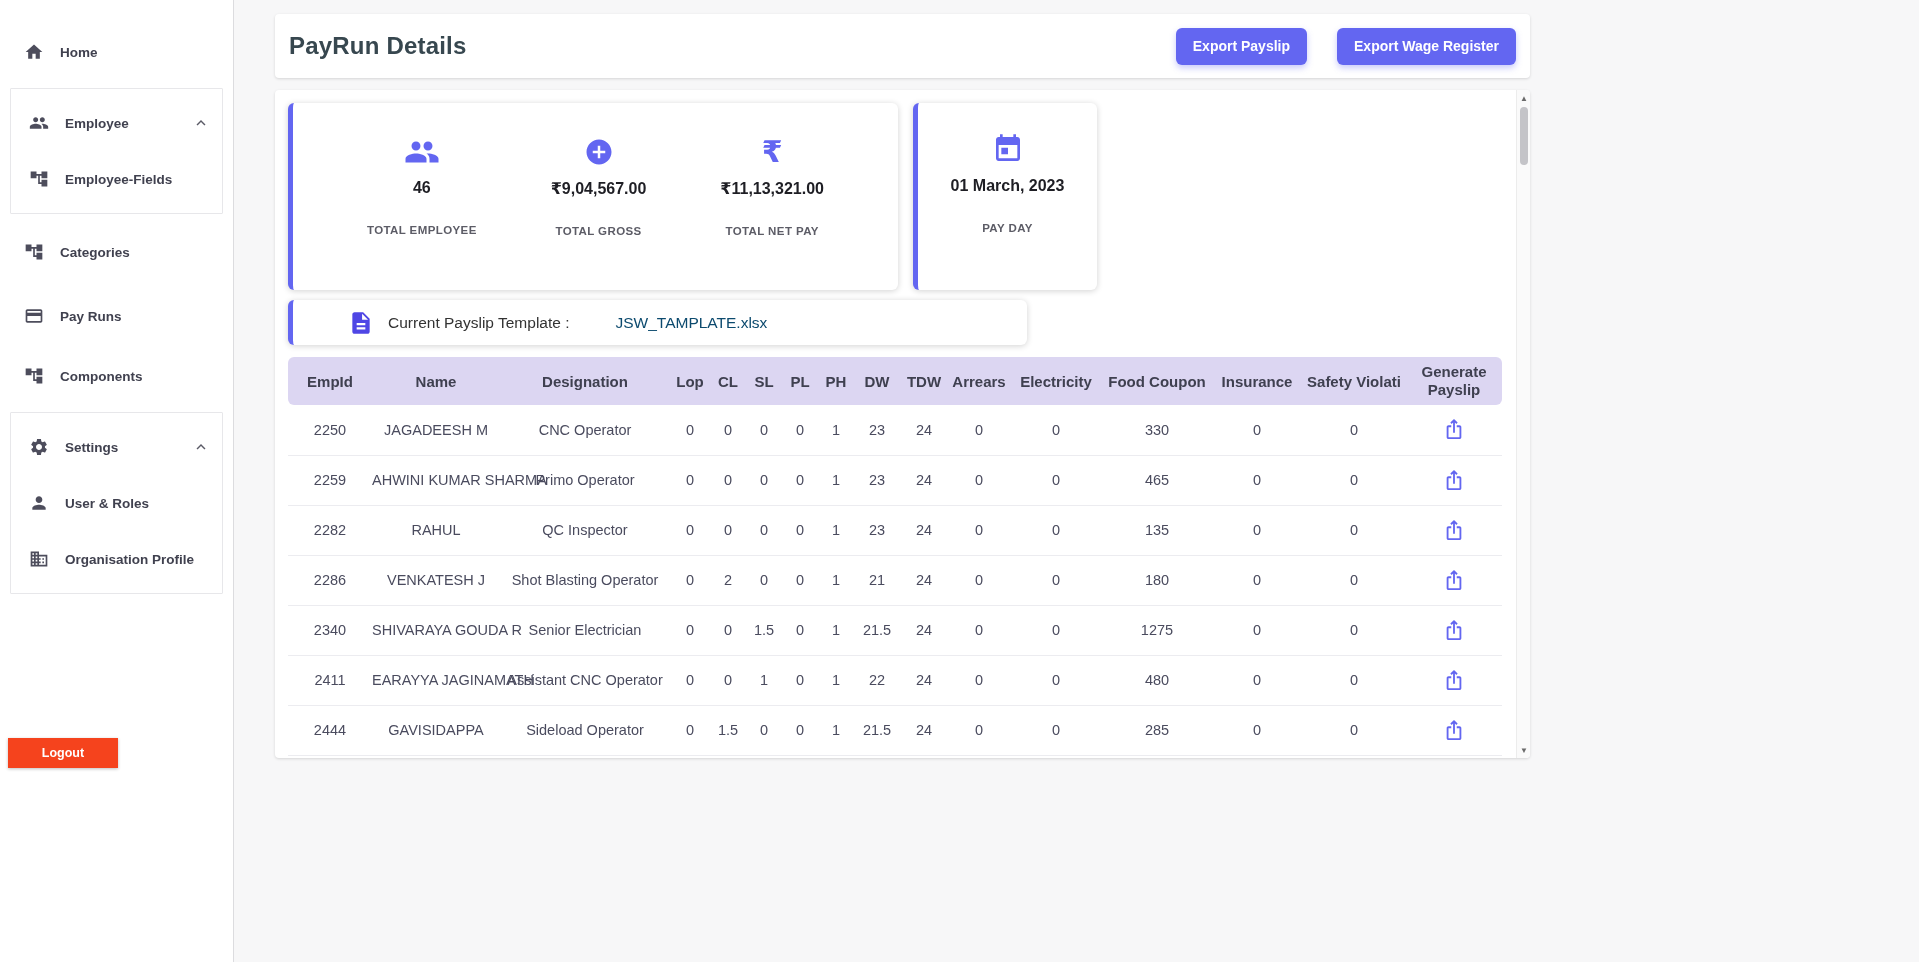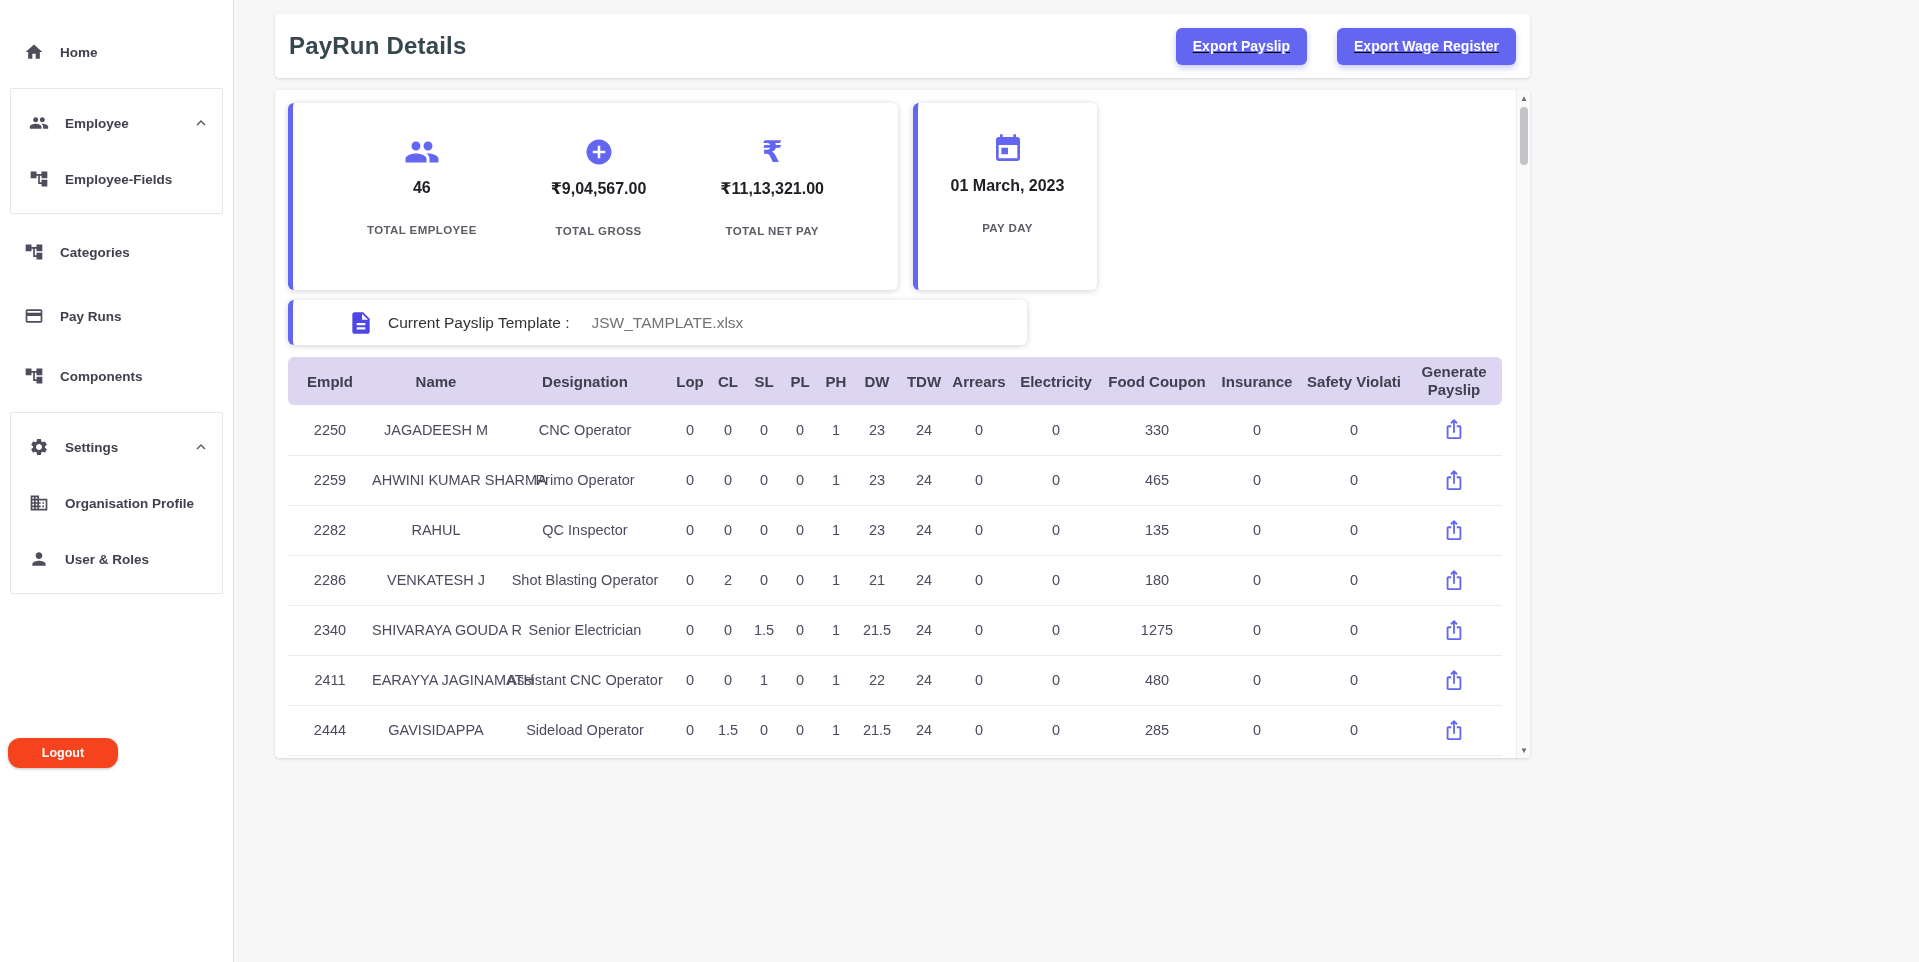--- a/index.html
+++ b/index.html
@@ -16,26 +16,26 @@
   
   .sidebar{position:absolute;left:0;top:0;width:234px;height:962px;background:#fff;border-right:1px solid #dcdcdf;}
   .side-item{display:flex;align-items:center;gap:16px;height:44px;padding:0 12px 0 24px;font-size:13.5px;font-weight:600;color:#40414f;cursor:pointer;white-space:nowrap;}
   .side-item .ic{width:20px;height:20px;fill:#4d4d5c;flex:none;}
   .side-item .chev{width:18px;height:18px;fill:#5a5a66;margin-left:auto;}
   .side-home{margin-top:30px;}
   .side-group{margin:14px 10px;border:1px solid #e7e7ea;border-radius:1px;padding:6px 0;background:#fff;}
   .side-group .side-item{height:56px;padding-left:18px;}
   .side-gap{margin-top:20px;}
   .side-gap2{margin-top:16px;}
-  .logout-btn{position:absolute;left:8px;bottom:194px;width:110px;height:30px;background:var(--logout-red);color:#fff;border:none;border-radius:12px;font-family:inherit;font-size:12.5px;font-weight:700;cursor:pointer;box-shadow:0 1px 3px rgba(0,0,0,.25);}
+  .logout-btn{position:absolute;left:8px;bottom:194px;width:110px;height:30px;background:var(--logout-red);color:#fff;border:none;border-radius:0;font-family:inherit;font-size:12.5px;font-weight:700;cursor:pointer;box-shadow:0 1px 3px rgba(0,0,0,.25);}
 
   
   .header-card{position:absolute;left:275px;top:14px;width:1255px;height:64px;background:#fff;border-radius:4px;box-shadow:0 1px 3px rgba(0,0,0,.14);display:flex;align-items:center;padding:0 14px;}
   .page-title{font-size:24px;font-weight:600;color:#37474f;letter-spacing:.2px;}
-  .header-actions{margin-left:auto;display:flex;gap:30px;text-decoration:underline;}
+  .header-actions{margin-left:auto;display:flex;gap:30px;}
   .btn{background:var(--accent);color:#fff;border:none;border-radius:6px;height:37px;padding:0 17px;font-family:inherit;font-size:14px;font-weight:700;cursor:pointer;box-shadow:0 3px 6px rgba(99,102,241,.35);}
 
   
   .content-panel{position:absolute;left:275px;top:90px;width:1255px;height:668px;background:#fff;border-radius:4px;box-shadow:0 1px 3px rgba(0,0,0,.14);padding:13px;overflow:hidden;}
   .cards-row{display:flex;gap:15px;}
   .acard{background:#fff;border-radius:6px;box-shadow:0 1px 6px rgba(0,0,0,.18);border-left:5px solid var(--accent);}
   .summary-card{width:610px;height:187px;display:flex;justify-content:space-evenly;align-items:flex-start;padding-top:30px;}
   .stat{text-align:center;min-width:90px;}
   .stat .stat-ic-wrap{height:38px;display:flex;align-items:center;justify-content:center;}
   .stat svg{fill:var(--accent);}
@@ -43,21 +43,21 @@
   .stat .value{font-size:16px;font-weight:700;color:#1e1e24;margin-top:8px;}
   .stat .label{font-size:11.5px;font-weight:600;color:#5c5c66;letter-spacing:.4px;margin-top:27px;}
   .payday-card{width:184px;height:187px;text-align:center;padding-top:30px;}
   .payday-card svg{fill:var(--accent);}
   .payday-card .value{font-size:16px;font-weight:700;color:#1e1e24;margin-top:8px;}
   .payday-card .label{font-size:11.5px;font-weight:600;color:#5c5c66;letter-spacing:.4px;margin-top:27px;}
 
   .template-bar{margin-top:10px;width:739px;height:45px;display:flex;align-items:center;padding-left:55px;}
   .template-bar svg{width:26px;height:26px;fill:#4f46e5;flex:none;}
   .tpl-label{font-size:15.5px;color:#333;margin-left:14px;}
-  .tpl-value{font-size:15.5px;font-weight:500;color:#737373;margin-left:22px;}
+  .tpl-value{font-size:15.5px;font-weight:500;color:#0c4a6e;margin-left:46px;}
 
   
   .payrun-table{margin-top:12px;width:1214px;border-collapse:collapse;table-layout:fixed;text-align:center;}
   .payrun-table th{background:var(--table-header-bg);font-size:15px;font-weight:700;color:#3f4050;height:48px;padding:0 2px;white-space:nowrap;}
   .payrun-table th:first-child{border-top-left-radius:6px;border-bottom-left-radius:6px;}
   .payrun-table th:last-child{border-top-right-radius:6px;border-bottom-right-radius:6px;white-space:normal;line-height:1.2;}
   .payrun-table td{height:50px;font-size:14.5px;color:#4a4b5e;border-bottom:1px solid #ececf0;white-space:nowrap;overflow:visible;padding:0;}
   .exp-btn{background:none;border:none;cursor:pointer;padding:2px;}
   .exp-ic{width:22px;height:22px;color:var(--accent);display:block;}
 
@@ -124,29 +124,29 @@
         <svg class="ic" viewBox="0 0 24 24">
             <path d="M19.14 12.94c.04-.3.06-.61.06-.94 0-.32-.02-.64-.07-.94l2.03-1.58c.18-.14.23-.41.12-.61l-1.92-3.32c-.12-.22-.37-.29-.59-.22l-2.39.96c-.5-.38-1.03-.7-1.62-.94l-.36-2.54c-.04-.24-.24-.41-.48-.41h-3.84c-.24 0-.43.17-.47.41l-.36 2.54c-.59.24-1.13.57-1.62.94l-2.39-.96c-.22-.08-.47 0-.59.22L2.74 8.87c-.12.21-.08.47.12.61l2.03 1.58c-.05.3-.09.63-.09.94s.02.64.07.94l-2.03 1.58c-.18.14-.23.41-.12.61l1.92 3.32c.12.22.37.29.59.22l2.39-.96c.5.38 1.03.7 1.62.94l.36 2.54c.05.24.24.41.48.41h3.84c.24 0 .44-.17.47-.41l.36-2.54c.59-.24 1.13-.56 1.62-.94l2.39.96c.22.08.47 0 .59-.22l1.92-3.32c.12-.22.07-.47-.12-.61l-2.01-1.58zM12 15.6c-1.98 0-3.6-1.62-3.6-3.6s1.62-3.6 3.6-3.6 3.6 1.62 3.6 3.6-1.62 3.6-3.6 3.6z"></path>
           </svg>
         <span>Settings</span>
         <svg class="chev" viewBox="0 0 24 24">
             <path d="M12 8l-6 6 1.41 1.41L12 10.83l4.59 4.58L18 14z"></path>
           </svg>
       </div>
       <div class="side-item">
         <svg class="ic" viewBox="0 0 24 24">
-            <path d="M12 7V3H2v18h20V7H12zM6 19H4v-2h2v2zm0-4H4v-2h2v2zm0-4H4V9h2v2zm0-4H4V5h2v2zm4 12H8v-2h2v2zm0-4H8v-2h2v2zm0-4H8V9h2v2zm0-4H8V5h2v2zm10 12h-8v-2h2v-2h-2v-2h2v-2h-2V9h8v10zm-2-8h-2v2h2v-2zm0 4h-2v2h2v-2z"></path>
-          </svg>
-        <span>Organisation Profile</span>
+            <path d="M12 12c2.21 0 4-1.79 4-4s-1.79-4-4-4-4 1.79-4 4 1.79 4 4 4zm0 2c-2.67 0-8 1.34-8 4v2h16v-2c0-2.66-5.33-4-8-4z"></path>
+          </svg>
+        <span>User &amp; Roles</span>
       </div>
       <div class="side-item">
         <svg class="ic" viewBox="0 0 24 24">
-            <path d="M12 12c2.21 0 4-1.79 4-4s-1.79-4-4-4-4 1.79-4 4 1.79 4 4 4zm0 2c-2.67 0-8 1.34-8 4v2h16v-2c0-2.66-5.33-4-8-4z"></path>
-          </svg>
-        <span>User &amp; Roles</span>
+            <path d="M12 7V3H2v18h20V7H12zM6 19H4v-2h2v2zm0-4H4v-2h2v2zm0-4H4V9h2v2zm0-4H4V5h2v2zm4 12H8v-2h2v2zm0-4H8v-2h2v2zm0-4H8V9h2v2zm0-4H8V5h2v2zm10 12h-8v-2h2v-2h-2v-2h2v-2h-2V9h8v10zm-2-8h-2v2h2v-2zm0 4h-2v2h2v-2z"></path>
+          </svg>
+        <span>Organisation Profile</span>
       </div>
     </div>
 
     <button class="logout-btn">Logout</button>
   </aside>
 
   <header class="header-card">
     <h1 class="page-title">PayRun Details</h1>
     <div class="header-actions">
       <button class="btn">Export Payslip</button>

